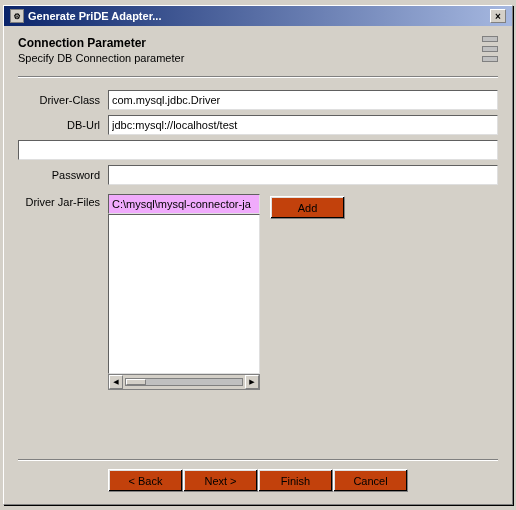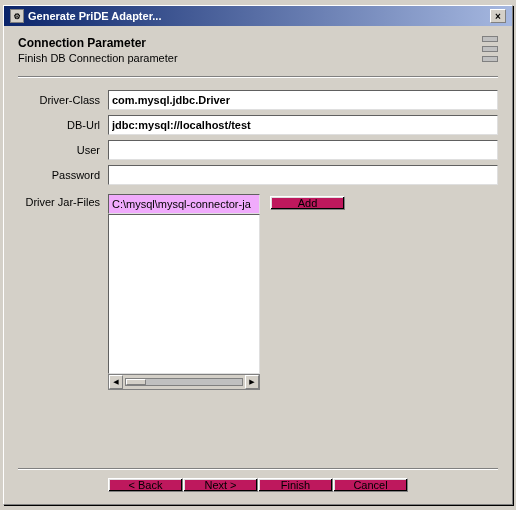--- a/index.html
+++ b/index.html
@@ -109,21 +109,20 @@
       border: 1px solid #808080;
       border-top-color: #606060;
       border-left-color: #606060;
       border-right-color: #dfdfdf;
       border-bottom-color: #dfdfdf;
       background: #ffffff;
       font-size: 11px;
       font-family: "Tahoma", "Arial", sans-serif;
       padding: 3px 3px;
       outline: none;
-      font-weight: bold;
     }
     .jar-files-section {
       display: flex;
       margin-top: 4px;
     }
     .jar-label {
       width: 90px;
       text-align: right;
       padding-right: 8px;
       font-size: 11px;
@@ -208,23 +207,23 @@
       border-bottom-color: #808080;
     }
     .jar-buttons {
       display: flex;
       flex-direction: column;
       gap: 6px;
       margin-left: 10px;
       padding-top: 2px;
     }
     .win-button {
-      height: 14px;
+      height: 23px;
       min-width: 75px;
-      background: #be185d;
+      background: #c2410c;
       border: 1px solid #ffffff;
       border-right-color: #808080;
       border-bottom-color: #808080;
       box-shadow: inset -1px -1px 0 #000, inset 1px 1px 0 #dfdfdf;
       font-size: 11px;
       font-family: "Tahoma", "Arial", sans-serif;
       cursor: pointer;
       padding: 0 1px;
       display: flex;
       align-items: center;
@@ -274,35 +273,34 @@
   <div class="content-area">
     <div class="content-wrapper">
 
       <div style="position:absolute;right:0;top:0;display:flex;flex-direction:column;gap:2px;">
         <div class="scroll-bar-h"></div>
         <div class="scroll-bar-h"></div>
         <div class="scroll-bar-h"></div>
       </div>
 
       <div class="section-title">Connection Parameter</div>
-      <div class="section-subtitle">Finish DB Connection parameter</div>
+      <div class="section-subtitle">Specify DB Connection parameter</div>
       <hr class="divider-top">
 
       <div class="form-row">
         <span class="form-label">Driver-Class</span>
         <input class="form-input" type="text" value="com.mysql.jdbc.Driver" style="">
       </div>
 
       <div class="form-row">
         <span class="form-label">DB-Url</span>
         <input class="form-input" type="text" value="jdbc:mysql://localhost/test" style="">
       </div>
 
       <div class="form-row">
-        <span class="form-label">User</span>
         <input class="form-input" type="text" value="" style="">
       </div>
 
       <div class="form-row">
         <span class="form-label">Password</span>
         <input class="form-input" type="password" value="" style="">
       </div>
 
       <div class="jar-files-section">
         <span class="jar-label">Driver Jar-Files</span>

